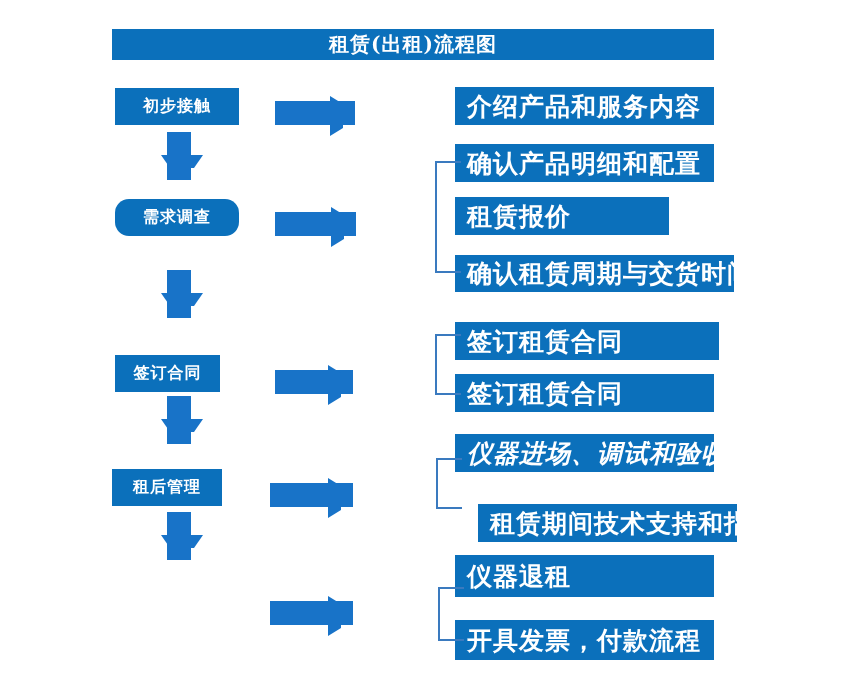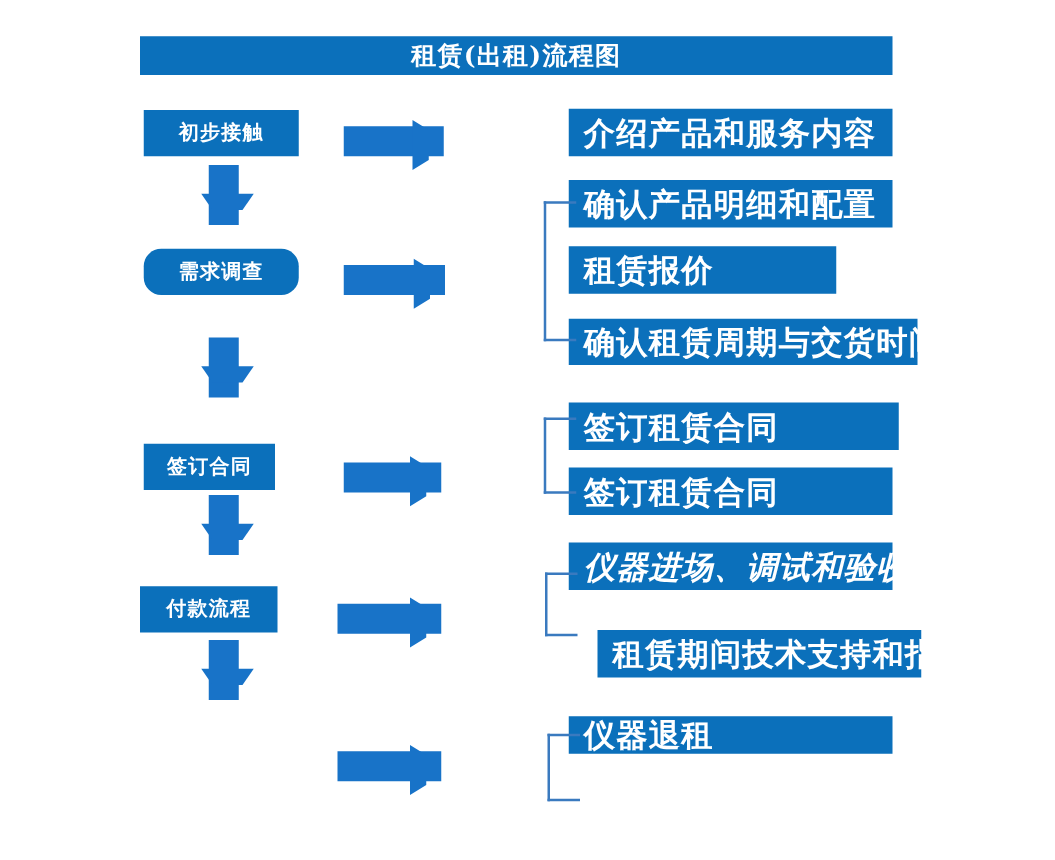--- a/index.html
+++ b/index.html
@@ -60,31 +60,32 @@
 
 <div class="canvas">
 
   <div class="title-bar">
     <span>租赁(出租)流程图</span>
   </div>
 
   <div class="step-box" style="left:103px;top:76px;width:124px;height:37px;">初步接触</div>
   <div class="step-box" style="left:103px;top:187px;width:124px;height:37px;border-radius:14px;">需求调查</div>
   <div class="step-box" style="left:103px;top:343px;width:105px;height:37px;">签订合同</div>
-  <div class="step-box" style="left:100px;top:457px;width:110px;height:37px;">付款流程</div>
+  <div class="step-box" style="left:100px;top:457px;width:110px;height:37px;">租后管理</div>
 
   <div class="detail-box" style="left:443px;top:75px;width:259px;height:38px;">介绍产品和服务内容</div>
   <div class="detail-box" style="left:443px;top:132px;width:259px;height:38px;">确认产品明细和配置</div>
   <div class="detail-box" style="left:443px;top:185px;width:214px;height:38px;">租赁报价</div>
   <div class="detail-box" style="left:443px;top:243px;width:279px;height:37px;">确认租赁周期与交货时间</div>
   <div class="detail-box" style="left:443px;top:310px;width:264px;height:38px;text-align:center;">签订租赁合同</div>
   <div class="detail-box" style="left:443px;top:362px;width:259px;height:38px;">签订租赁合同</div>
   <div class="detail-box" style="left:443px;top:422px;width:259px;height:38px;font-style:italic;">仪器进场、调试和验收</div>
   <div class="detail-box" style="left:466px;top:492px;width:259px;height:38px;">租赁期间技术支持和指导</div>
-  <div class="detail-box" style="left:443px;top:561px;width:259px;height:30px;">仪器退租</div>
+  <div class="detail-box" style="left:443px;top:543px;width:259px;height:42px;">仪器退租</div>
+  <div class="detail-box" style="left:443px;top:608px;width:259px;height:40px;">开具发票，付款流程</div>
 
   <div class="h-arrow" style="left:263px;top:84px;width:92px;">
     <div class="shaft"></div>
       <div class="head"></div>
   </div>
   <div class="h-arrow" style="left:263px;top:195px;width:93px;">
     <div class="shaft"></div>
       <div class="head"></div>
   </div>
   <div class="h-arrow" style="left:263px;top:353px;width:90px;">

